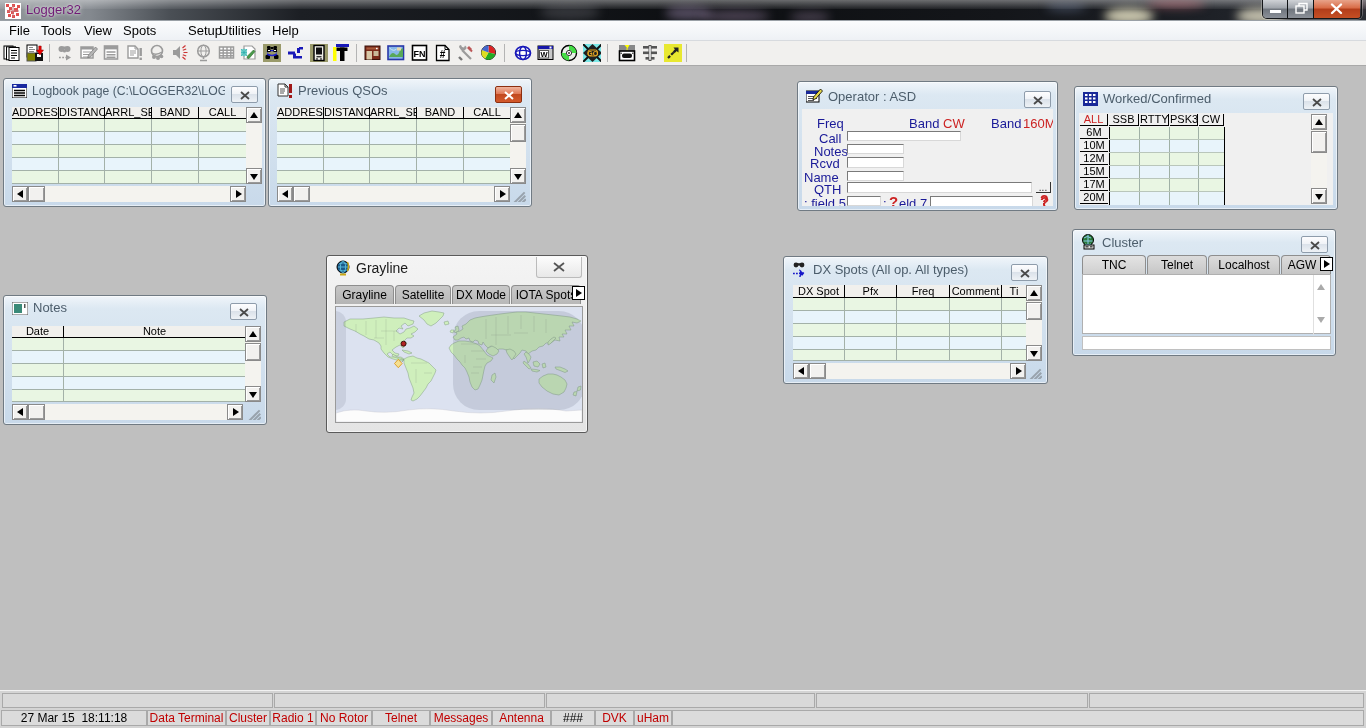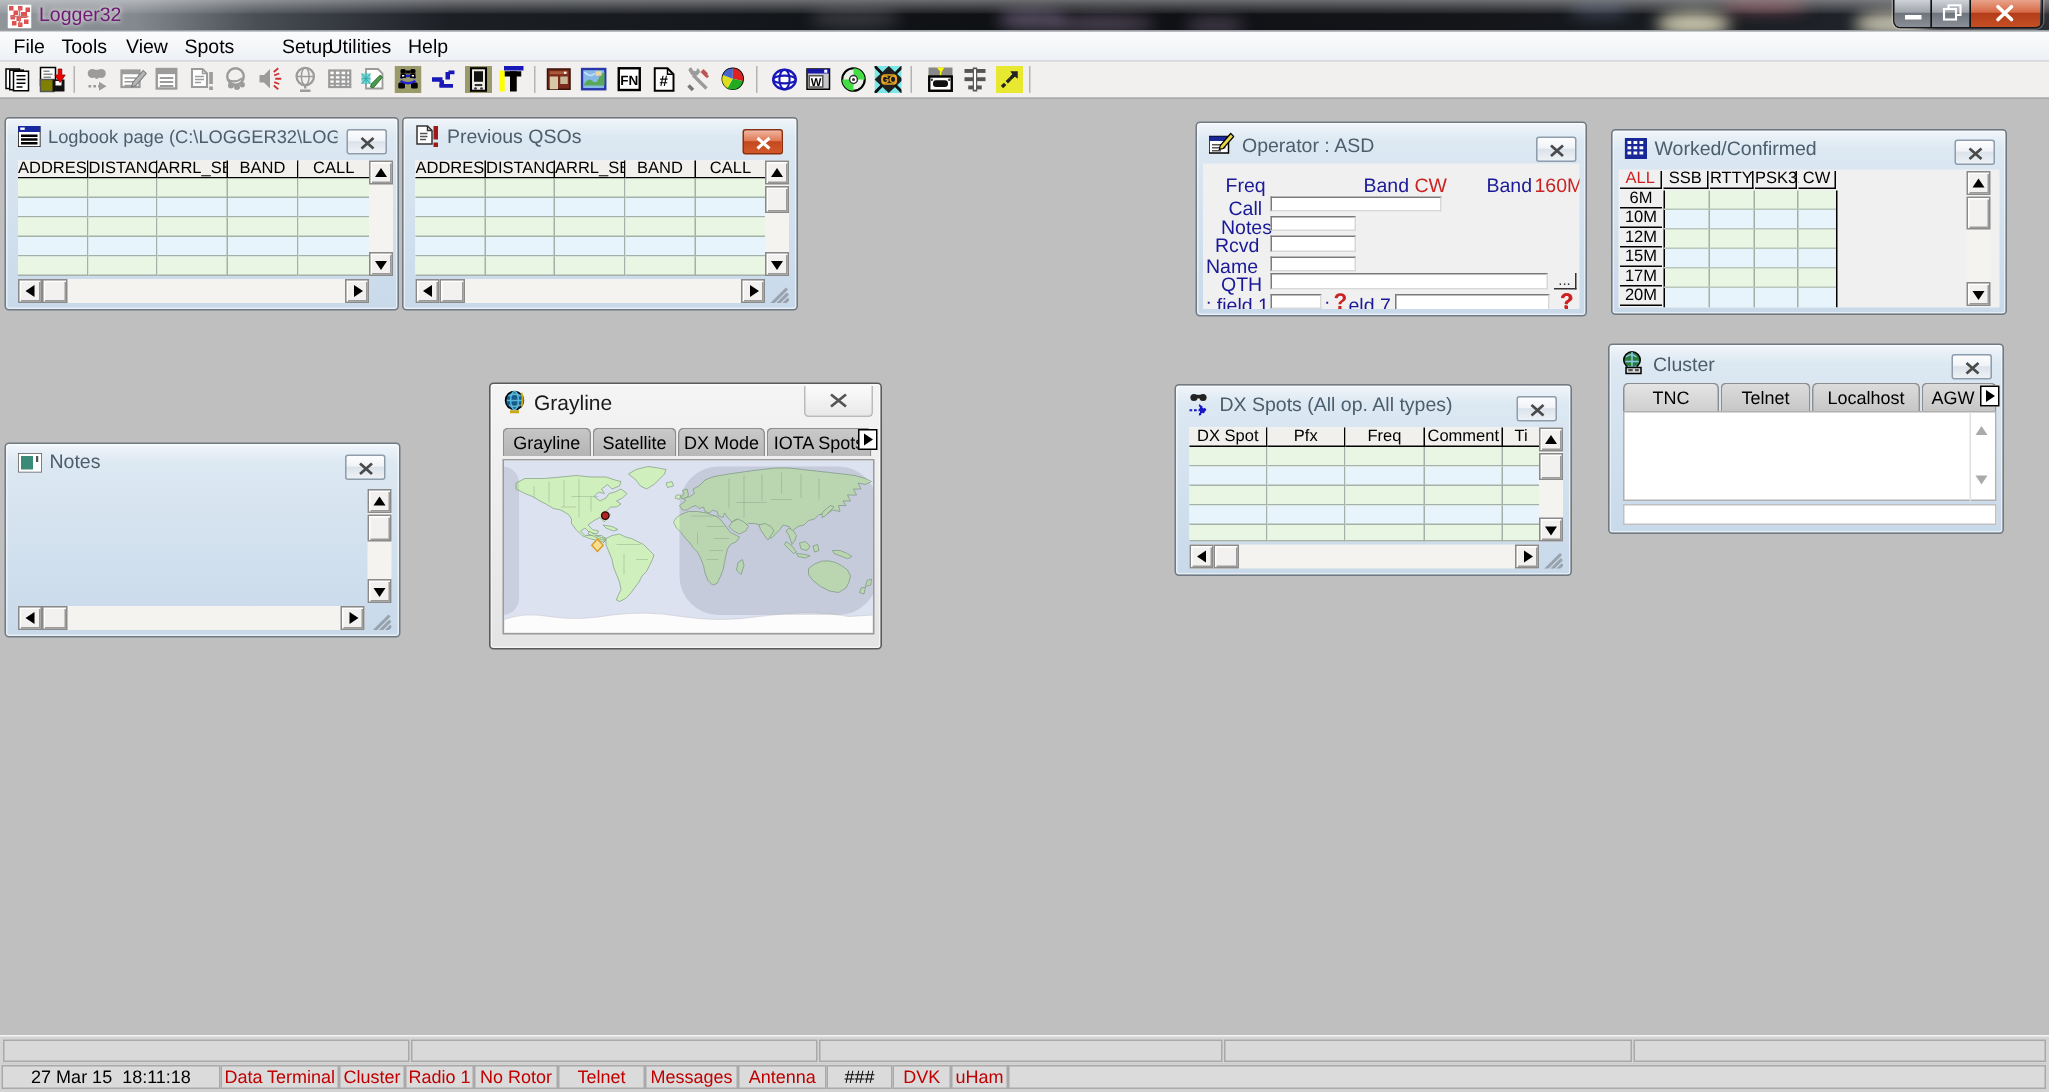--- a/index.html
+++ b/index.html
@@ -522,20 +522,46 @@
   <div class="tit"><svg class="ico" width="16" height="13">
         <rect x="0" y="0" width="16" height="13" fill="#fff" stroke="#555"></rect>
         <rect x="2" y="2" width="8" height="9" fill="#3a8a78"></rect>
         <rect x="12" y="2" width="1.5" height="4" fill="#555"></rect>
       </svg>Notes</div>
   <div class="closeb" style="right:9px;top:7px">
       <svg width="12" height="11">
         <path d="M2 2 L10 9 M10 2 L2 9" stroke="#4a4a4a" stroke-width="1.8"></path>
       </svg>
     </div>
+  <div class="grid" style="left:8px;top:30px;width:233px;height:76px">
+    <div class="ghead">
+        <div class="hc" style="width:52px">Date</div>
+        <div class="hc" style="width:181px;border-right:none">Note</div>
+      </div>
+    <div class="grow" style="top:12px;height:13px">
+        <div class="gc rg" style="width:52px"></div>
+        <div class="gc rg" style="width:181px;border-right:none"></div>
+      </div>
+    <div class="grow" style="top:25px;height:13px">
+        <div class="gc rb" style="width:52px"></div>
+        <div class="gc rb" style="width:181px;border-right:none"></div>
+      </div>
+    <div class="grow" style="top:38px;height:13px">
+        <div class="gc rg" style="width:52px"></div>
+        <div class="gc rg" style="width:181px;border-right:none"></div>
+      </div>
+    <div class="grow" style="top:51px;height:13px">
+        <div class="gc rb" style="width:52px"></div>
+        <div class="gc rb" style="width:181px;border-right:none"></div>
+      </div>
+    <div class="grow" style="top:64px;height:12px">
+        <div class="gc rg" style="width:52px"></div>
+        <div class="gc rg" style="width:181px;border-right:none"></div>
+      </div>
+  </div>
   <div class="sbtrack" style="left:241px;top:30px;width:16px;height:76px"></div>
   <div class="sbtn" style="left:241px;top:30px;width:16px;height:16px">
       <div class="arr t-up" style="left:3px;top:4px"></div>
     </div>
   <div class="sbtn" style="left:241px;top:47px;width:16px;height:18px"></div>
   <div class="sbtn" style="left:241px;top:90px;width:16px;height:16px">
       <div class="arr t-dn" style="left:3px;top:5px"></div>
     </div>
   <div class="sbtrack" style="left:8px;top:108px;width:231px;height:16px"></div>
   <div class="sbtn" style="left:8px;top:108px;width:16px;height:16px">
@@ -659,21 +685,21 @@
     <div class="lbl" style="left:12px;top:35px">Notes</div>
     <div class="inp" style="left:45px;top:35px;width:57px;height:10px"></div>
     <div class="lbl" style="left:8px;top:47px">Rcvd</div>
     <div class="inp" style="left:45px;top:48px;width:57px;height:11px"></div>
     <div class="lbl" style="left:2px;top:61px">Name</div>
     <div class="inp" style="left:45px;top:62px;width:57px;height:10px"></div>
     <div class="lbl" style="left:12px;top:73px">QTH</div>
     <div class="inp" style="left:45px;top:73px;width:185px;height:11px"></div>
     <div style="position:absolute;left:234px;top:73px;width:15px;height:11px;border-bottom:1.5px solid #333;border-right:1.5px solid #333;font-size:10px;text-align:center;color:#333">...</div>
     <div class="lbl red" style="left:238px;top:83px;font-weight:bold;font-size:14px">?</div>
-    <div class="lbl" style="left:2px;top:87px">: field 1</div>
+    <div class="lbl" style="left:2px;top:87px">: field 5</div>
     <div class="inp" style="left:45px;top:87px;width:34px;height:10px"></div>
     <div class="lbl" style="left:81px;top:87px">:</div>
     <div class="lbl red" style="left:87px;top:84px;font-weight:bold;font-size:15px">?</div>
     <div class="lbl" style="left:97px;top:87px">eld 7</div>
     <div class="inp" style="left:128px;top:87px;width:103px;height:11px"></div>
     <div class="lbl red" style="left:238px;top:84px;font-weight:bold;font-size:15px">?</div>
   </div>
 </div>
 
 <div class="win" style="left:1074px;top:86px;width:264px;height:124px">

